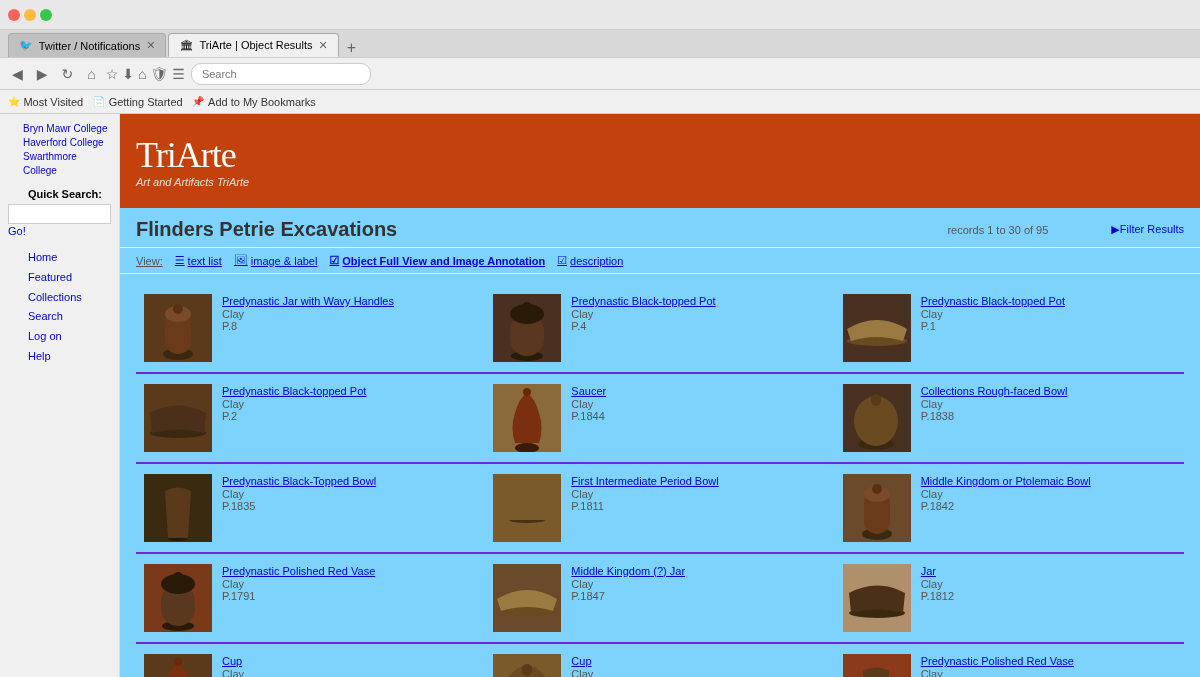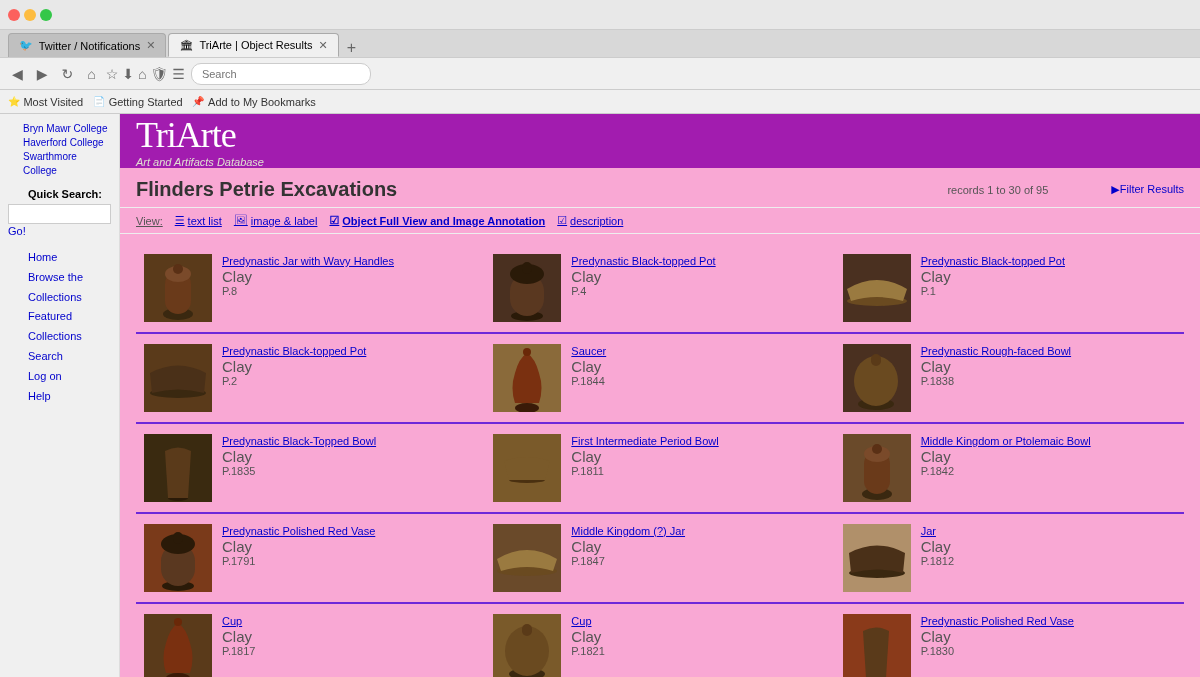--- a/index.html
+++ b/index.html
@@ -107,34 +107,34 @@
     .sidebar .college-links { margin-bottom: 10px; }
     .college-link { font-size: 10px; color: #0000cc; cursor: pointer; text-decoration: none; display: block; line-height: 1.4; padding-left: 15px; }
     .quick-search-label { font-size: 11px; font-weight: bold; margin-bottom: 4px; margin-left: 20px; }
     .search-input { width: 100%; height: 20px; border: 1px solid #ccc; font-size: 11px; padding: 2px; }
     .go-btn { font-size: 11px; color: #0000cc; cursor: pointer; background: none; border: none; padding: 0; }
     .nav-links { margin-top: 10px; }
     .nav-link { font-size: 11px; color: #0000cc; cursor: pointer; text-decoration: none; display: block; line-height: 1.8; padding-left: 20px; }
 
     
     .header {
-      background: #a21caf;
-      padding: 0 16px;
+      background: #c2410c;
+      padding: 20px 16px;
       display: flex;
       align-items: flex-end;
       gap: 20px;
     }
     .logo-area { display: flex; flex-direction: column; }
     .logo-triarte { font-size: 36px; color: white; font-family: Georgia, serif; letter-spacing: -1px; }
     .logo-subtitle { font-size: 11px; color: #e0e0d0; font-style: italic; }
 
     
     .main-content {
       flex: 1;
-      background: #f9a8d4;
+      background: #7dd3fc;
       overflow-y: auto;
       padding: 0;
     }
     .page-header {
       padding: 10px 16px 6px;
       display: flex;
       justify-content: space-between;
       align-items: center;
       border-bottom: 1px solid #eee;
     }
@@ -180,21 +180,21 @@
       height: 68px;
       background: #4a3a2a;
       flex-shrink: 0;
       display: flex;
       align-items: center;
       justify-content: center;
       overflow: hidden;
     }
     .artifact-info { flex: 1; }
     .artifact-title { font-size: 11px; color: #0000cc; cursor: pointer; text-decoration: underline; line-height: 1.3; }
-    .artifact-material { font-size: 15px; color: #555; }
+    .artifact-material { font-size: 11px; color: #555; }
     .artifact-id { font-size: 11px; color: #555; }
   </style>
 </head>
 <body>
 
 <div class="title-bar">
   <div class="title-bar-buttons">
     <button class="title-bar-btn" style="background:#fc615d;"></button>
     <button class="title-bar-btn" style="background:#fdbc40;"></button>
     <button class="title-bar-btn" style="background:#34c749;"></button>
@@ -252,34 +252,33 @@
       <a class="college-link">Bryn Mawr College</a>
       <a class="college-link">Haverford College</a>
       <a class="college-link">Swarthmore College</a>
     </div>
     <div class="quick-search-label">Quick Search:</div>
     <input class="search-input" type="text" style="">
     <br>
     <button class="go-btn">Go!</button>
     <div class="nav-links">
       <a class="nav-link">Home</a>
-      <a class="nav-link">Browse the Collections</a>
       <a class="nav-link">Featured Collections</a>
       <a class="nav-link">Search</a>
       <a class="nav-link">Log on</a>
       <a class="nav-link">Help</a>
     </div>
   </div>
 
   <div style="flex:1; display:flex; flex-direction:column; overflow:hidden;">
 
     <div class="header">
       <div class="logo-area">
         <span class="logo-triarte">TriArte</span>
-        <span class="logo-subtitle">Art and Artifacts Database</span>
+        <span class="logo-subtitle">Art and Artifacts TriArte</span>
       </div>
     </div>
 
     <div class="main-content">
 
       <div class="page-header">
         <h1 class="page-title">Flinders Petrie Excavations</h1>
         <div style="display:flex; gap:16px; align-items:center;">
           <span class="records-info">records 1 to 30 of 95</span>
           <a class="filter-link">▶Filter Results</a>
@@ -379,21 +378,21 @@
   </div>
           <div class="artifact-item">
     <div class="artifact-img" style="background:#4a3020;">
       <svg width="55" height="65" viewBox="0 0 55 65">
                 <ellipse cx="27" cy="58" rx="18" ry="6" fill="#3a2810"></ellipse>
                 <ellipse cx="27" cy="35" rx="22" ry="25" fill="#6a4a20"></ellipse>
                 <rect x="22" y="8" width="10" height="12" rx="5" fill="#5a3a18"></rect>
               </svg>
     </div>
     <div class="artifact-info">
-      <a class="artifact-title">Predynastic Rough-faced Bowl</a>
+      <a class="artifact-title">Collections Rough-faced Bowl</a>
       <div class="artifact-material">Clay</div>
       <div class="artifact-id">P.1838</div>
     </div>
   </div>
           <div class="artifact-item">
     <div class="artifact-img" style="background:#3a2a10;">
       <svg width="35" height="65" viewBox="0 0 35 65">
                 <ellipse cx="17" cy="62" rx="10" ry="3" fill="#2a1a08"></ellipse>
                 <path d="M7 62 L4 15 Q17 8 30 15 L27 62 Z" fill="#5a3a1a"></path>
               </svg>

